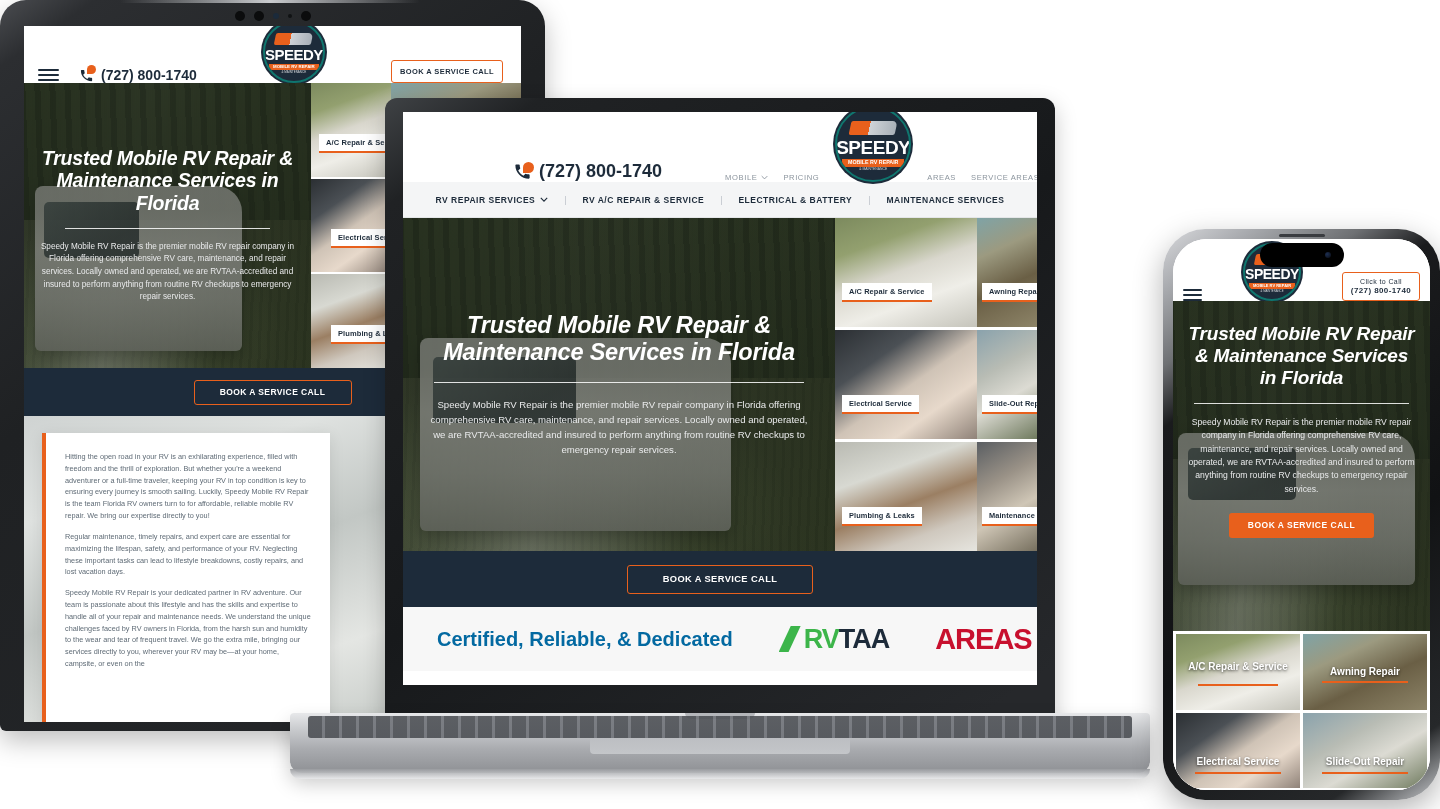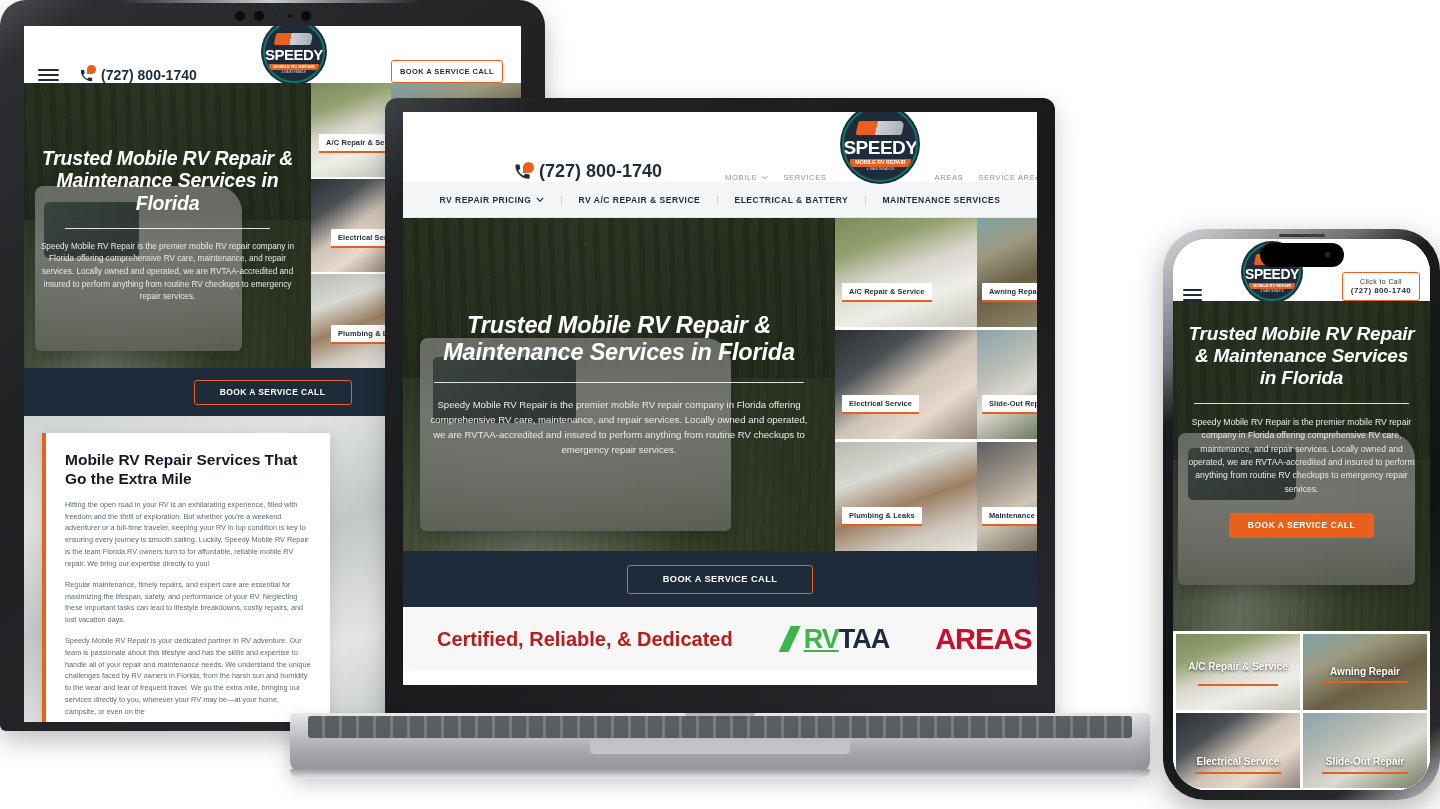--- a/index.html
+++ b/index.html
@@ -191,24 +191,24 @@
     overflow:hidden; flex:none;
   }
   .logo .rv { width:64%; height:20%; margin-top:6%;
     background:linear-gradient(90deg,#e8601c 0%,#e8601c 42%,#cfd3d8 42%,#a8b0b8 100%);
     border-radius:2px 5px 2px 2px; transform:skewX(-12deg);}
   .logo .word { color:#fff; font-weight:700; line-height:1; letter-spacing:-0.5px; }
   .logo .bar { background:#e8601c; color:#fff; font-weight:700; text-align:center; line-height:1.1; width:86%; }
   .logo .sub { color:#d6d9dc; line-height:1; }
 
   .cert-band{ background:#f7f7f7; display:flex; align-items:center; width:100%; }
-  .cert-title{ color:#b91c1c; font-weight:700; white-space:nowrap; }
+  .cert-title{ color:#0369a1; font-weight:700; white-space:nowrap; }
   .rvtaa { display:flex; align-items:center; gap:3px; }
   .rvtaa .leaf{ background:#3cb54a; clip-path:polygon(0 100%, 55% 0, 100% 0, 45% 100%); }
-  .rvtaa .t1{ color:#3cb54a; font-weight:700;text-decoration:underline;}
+  .rvtaa .t1{ color:#3cb54a; font-weight:700;}
   .rvtaa .t2{ color:#1d2b3a; font-weight:700;}
   .nrvta{ color:#c8102e; font-weight:700; letter-spacing:-1px;}
 
   .accent-card{
     background:#fff; border-left:4px solid #e8601c; box-shadow:0 3px 14px rgba(0,0,0,.10);
   }
   .body-h2{ color:#111b26; font-weight:700; line-height:1.22; }
   .body-p{ color:#5f6b76; line-height:1.62; }
 </style>
 </head>
@@ -283,21 +283,20 @@
           </div>
         </div>
 
         <div class="dark-band" style="height:48px;">
           <div class="btn-outline-dark" style="width:158px;height:25px;font-size:8.5px;">BOOK A SERVICE CALL</div>
         </div>
 
         <div style="position:relative; height:310px; overflow:hidden;
                     background:linear-gradient(160deg,#cfd3d2 0%,#dfe2e0 22%,#c2c7c4 45%,#e4e6e3 70%,#b9bfbb 100%);">
           <div class="accent-card" style="position:absolute;left:18px;top:17px;width:288px;height:300px;padding:18px 19px;overflow:hidden;">
-            <div class="body-h2" style="font-size:15.5px;margin-bottom:10px;">Mobile RV Repair Services That Go the Extra Mile</div>
             <div class="body-p" style="font-size:7.3px;margin-bottom:9px;">Hitting the open road in your RV is an exhilarating experience, filled with freedom and the thrill of exploration. But whether you're a weekend adventurer or a full-time traveler, keeping your RV in top condition is key to ensuring every journey is smooth sailing. Luckily, Speedy Mobile RV Repair is the team Florida RV owners turn to for affordable, reliable mobile RV repair. We bring our expertise directly to you!</div>
             <div class="body-p" style="font-size:7.3px;margin-bottom:9px;">Regular maintenance, timely repairs, and expert care are essential for maximizing the lifespan, safety, and performance of your RV. Neglecting these important tasks can lead to lifestyle breakdowns, costly repairs, and lost vacation days.</div>
             <div class="body-p" style="font-size:7.3px;">Speedy Mobile RV Repair is your dedicated partner in RV adventure. Our team is passionate about this lifestyle and has the skills and expertise to handle all of your repair and maintenance needs. We understand the unique challenges faced by RV owners in Florida, from the harsh sun and humidity to the wear and tear of frequent travel. We go the extra mile, bringing our services directly to you, wherever your RV may be—at your home, campsite, or even on the</div>
           </div>
         </div>
 
       </div>
     </div>
   </div>
 
@@ -317,40 +316,40 @@
             <span>(727) 800-1740</span>
           </div>
 
           <div style="display:flex; align-items:center; gap:15px; margin-left:63px; font-size:7.6px;">
             <span class="nav-top-link" style="display:flex;align-items:center;gap:4px;">
               <span>MOBILE</span>
               <svg width="7" height="5" viewBox="0 0 10 6">
                   <path d="M1 1l4 4 4-4" stroke="#8b949d" stroke-width="1.3" fill="none"></path>
                 </svg>
             </span>
-            <span class="nav-top-link">SERVICES</span>
+            <span class="nav-top-link">PRICING</span>
           </div>
 
           <div class="logo" style="width:76px;height:76px;margin-left:16px;margin-top:22px;">
             <div class="rv"></div>
             <div class="word" style="font-size:19px;margin-top:2px;">SPEEDY</div>
             <div class="bar" style="font-size:5.3px;padding:1px 0;margin-top:2px;">MOBILE RV REPAIR</div>
             <div class="sub" style="font-size:3.4px;margin-top:1px;">&amp; MAINTENANCE</div>
           </div>
 
           <div style="display:flex; align-items:center; gap:15px; margin-left:16px; font-size:7.6px;">
             <span class="nav-top-link">AREAS</span>
             <span class="nav-top-link">SERVICE AREAS</span>
           </div>
 
         </div>
 
         <div class="navbar2" style="height:36px; gap:16px; font-size:8.5px;">
           <span class="nav-link" style="display:flex;align-items:center;gap:5px;">
-            <span>RV REPAIR PRICING</span>
+            <span>RV REPAIR SERVICES</span>
             <svg width="8" height="5" viewBox="0 0 10 6">
                 <path d="M1 1l4 4 4-4" stroke="#1d2b3a" stroke-width="1.4" fill="none"></path>
               </svg>
           </span>
           <span class="nav-sep">|</span>
           <span class="nav-link">RV A/C REPAIR &amp; SERVICE</span>
           <span class="nav-sep">|</span>
           <span class="nav-link">ELECTRICAL &amp; BATTERY</span>
           <span class="nav-sep">|</span>
           <span class="nav-link">MAINTENANCE SERVICES</span>

